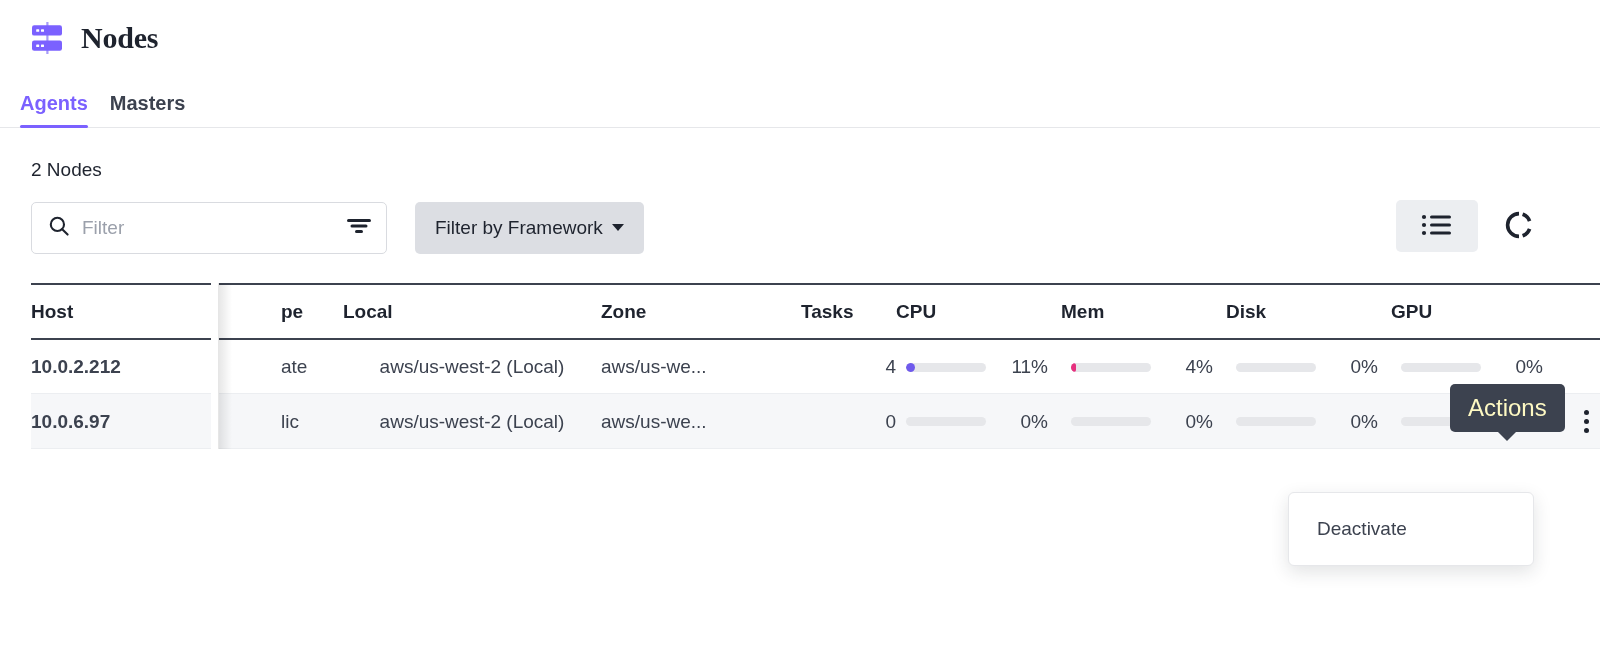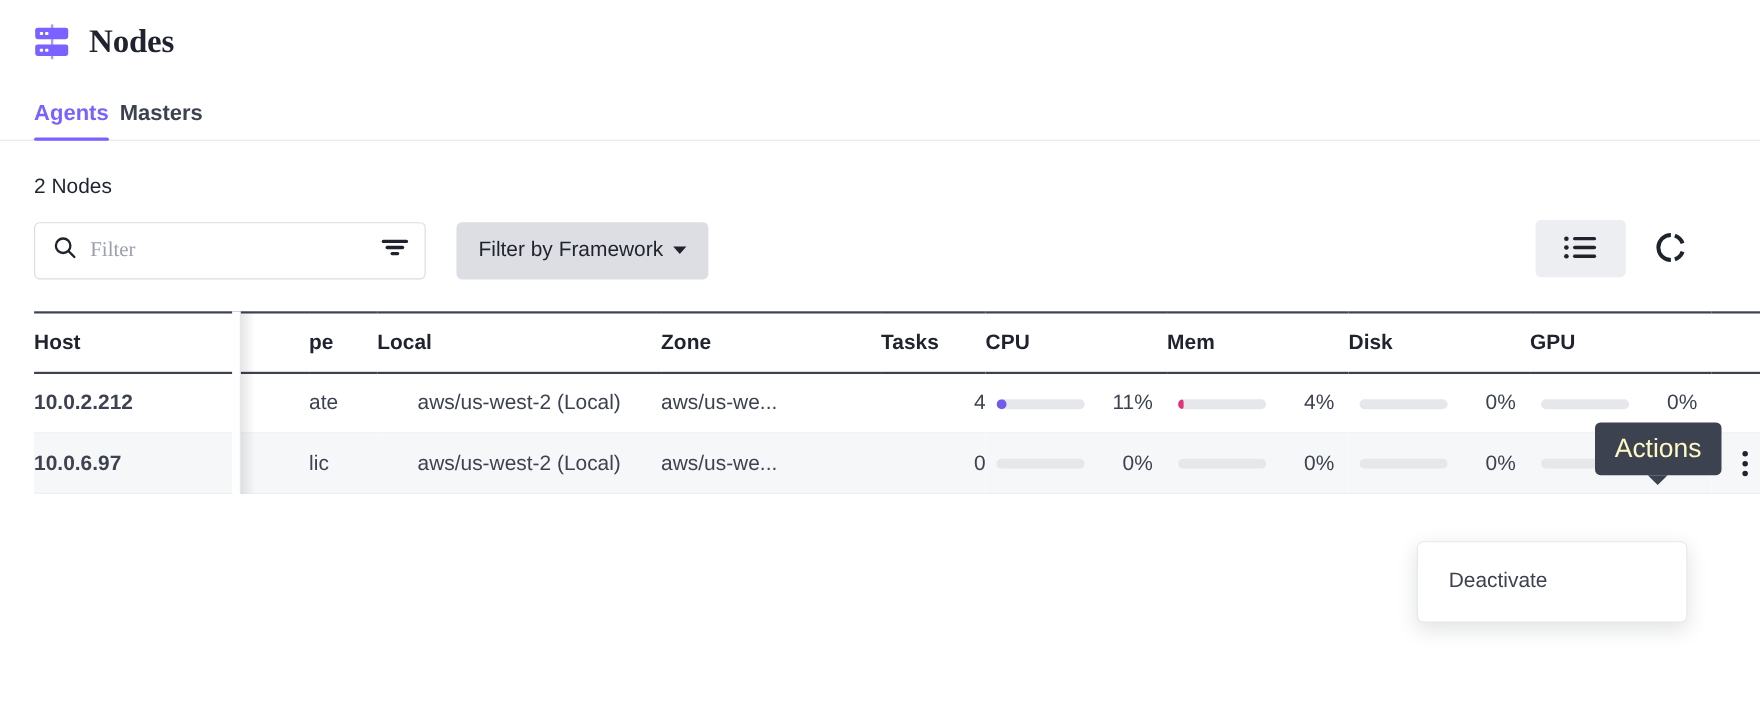--- a/index.html
+++ b/index.html
@@ -19,22 +19,22 @@
     font-family: Liberation Serif, serif;
   }
   .nodes-icon { width: 34px; height: 32px; display: block; flex: none; }
   .page-title {
     font-size: 30px; font-weight: 700; letter-spacing: -0.2px;
     color: #1e232e; line-height: 1;
   }
 
   
   .tabs {
-    display: flex; align-items: flex-end; gap: 10px;
-    padding-left: 31px;
+    display: flex; align-items: flex-end; gap: 22px;
+    padding-left: 20px;
     height: 66px;
     border-bottom: 1px solid #e6e7ea;
   }
   .tab {
     font-size: 20px; font-weight: 700;
     color: #3c424f;
     padding-bottom: 14px;
     position: relative;
     cursor: pointer;
     line-height: 1;
@@ -59,21 +59,20 @@
     height: 76px;
     position: relative;
   }
   .filter-box {
     width: 356px; height: 52px;
     border: 1px solid #d9dbe0; border-radius: 5px;
     background: #fff;
     display: flex; align-items: center;
     padding: 0 14px 0 16px;
     gap: 12px;
-    font-family: Liberation Serif, serif;
   }
   .filter-box .search-ico { flex: none; }
   .filter-input {
     flex: 1 1 auto; border: none; outline: none;
     font-size: 19px; font-family: inherit; color: #1e232e;
     background: transparent;
   }
   .filter-input::placeholder { color: #9ba0ab; }
   .funnel-ico { flex: none; cursor: pointer; }
 

